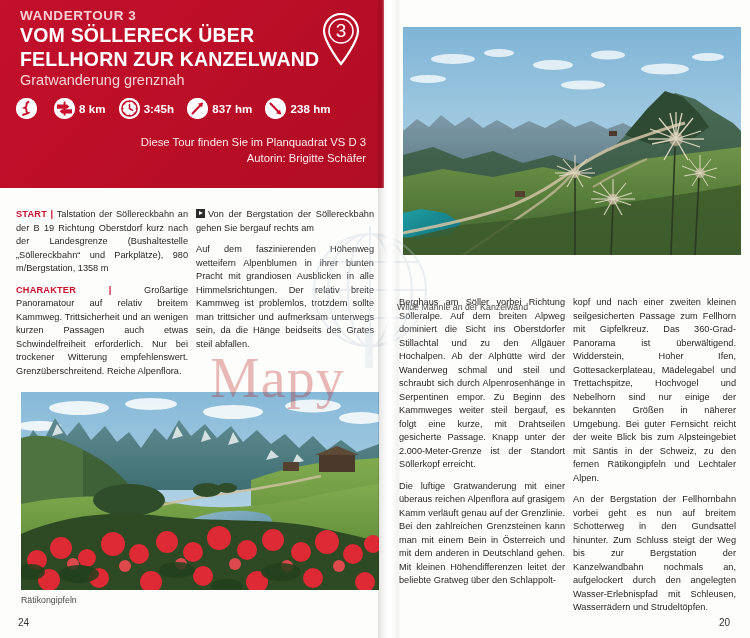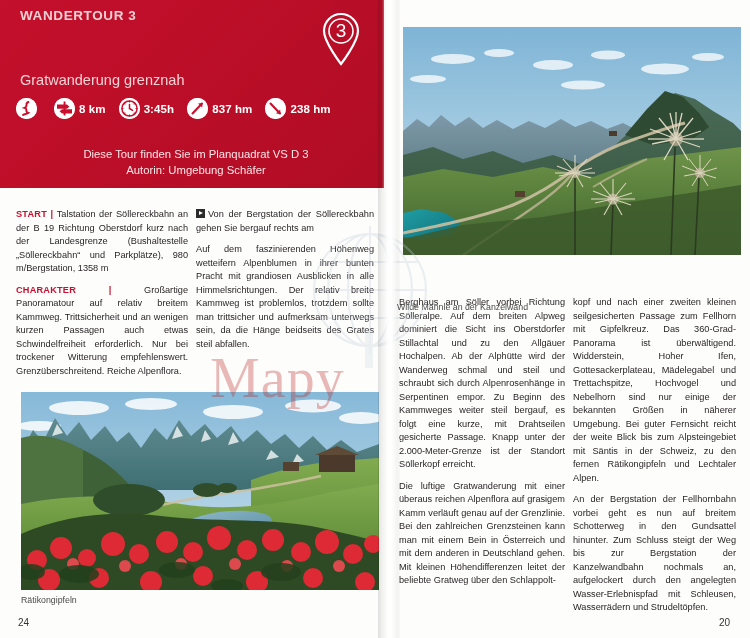--- a/index.html
+++ b/index.html
@@ -142,23 +142,23 @@
     font-weight: bold;
     color: #ffffff;
     margin-left: 4px;
     white-space: nowrap;
     letter-spacing: 0.1px;
   }
 
   
   .hdr-note {
     position: absolute;
-    right: 18px; top: 146px;
+    right: 18px; top: 134px;
     width: 340px;
-    text-align: center;
+    text-align: right;
     font-size: 11.3px;
     line-height: 1.42;
     color: #fbe6e8;
   }
 
   
   .col {
     position: absolute;
     font-size: 9.2px;
     line-height: 1.47;
@@ -371,20 +371,21 @@
         </g>
       </g>
     </svg>
   </div>
   <div class="caption" id="cap-main">Wilde Männle an der Kanzelwand</div>
 
   <div class="header">
 
     <div class="tour-kicker">WANDERTOUR 3</div>
 
+    <div class="tour-title">VOM SÖLLERECK ÜBER FELLHORN ZUR KANZELWAND</div>
 
     <div class="tour-subtitle">Gratwanderung grenznah</div>
 
     <div class="pin-badge">
       <svg viewBox="0 0 42 54" aria-hidden="true">
         <path d="M21 52 C21 52 4 30 4 19 A17 17 0 0 1 38 19 C38 30 21 52 21 52 Z" fill="none" stroke="#ffffff" stroke-width="2.2"></path>
         <circle cx="21" cy="19" r="12" fill="none" stroke="#ffffff" stroke-width="1.6"></circle>
       </svg>
       <div class="pin-num">3</div>
     </div>
@@ -454,21 +455,21 @@
             <path d="M15.5 16 L15.2 11.4 L11 15.6 Z" fill="#c8102e"></path>
           </svg>
         </span>
         <span class="stat-val">238 hm</span>
       </div>
 
     </div>
 
     <div class="hdr-note">
       <div>Diese Tour finden Sie im Planquadrat VS D 3</div>
-      <div>Autorin: Umgebung Schäfer</div>
+      <div>Autorin: Brigitte Schäfer</div>
     </div>
 
   </div>
 
   <div class="watermark">
     <svg class="globe" viewBox="0 0 150 150" aria-hidden="true">
       <g stroke="#c4ced6" stroke-width="2.2" fill="none">
         <circle cx="75" cy="72" r="56"></circle>
         <ellipse cx="75" cy="72" rx="22" ry="56"></ellipse>
         <ellipse cx="75" cy="72" rx="42" ry="56"></ellipse>

